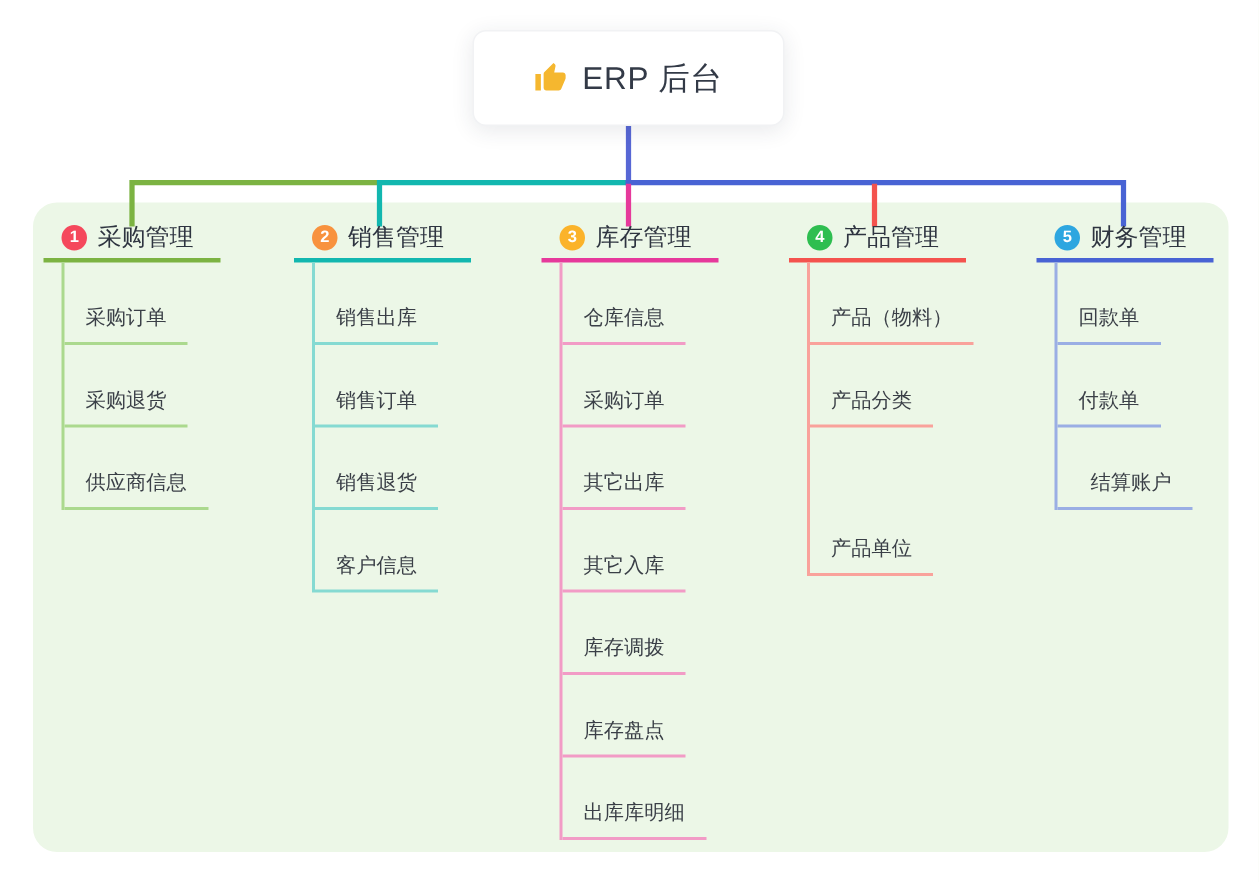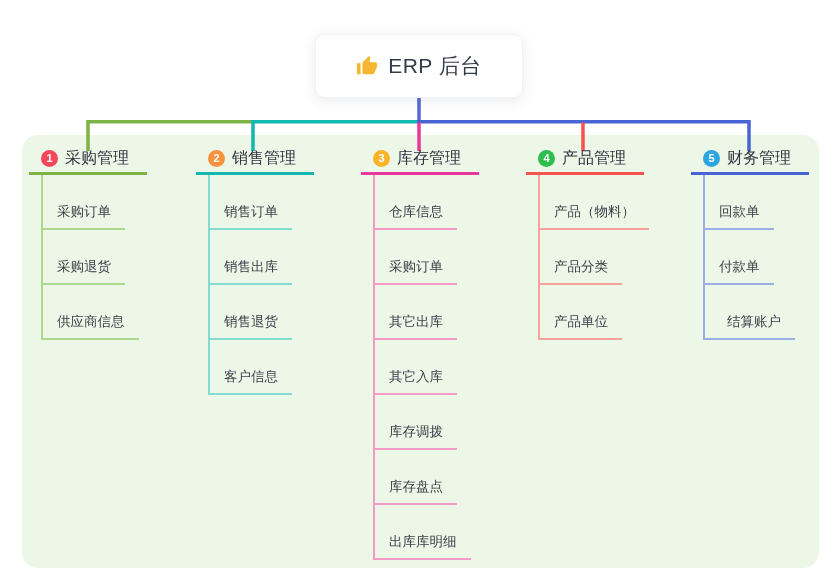--- a/index.html
+++ b/index.html
@@ -3,21 +3,21 @@
 <meta charset="utf-8">
 <style>
   html,body{margin:0;padding:0;background:#ffffff;}
   .stage{
     position:relative;width:839px;height:588px;overflow:hidden;
     font-family:"Liberation Sans","DejaVu Sans",sans-serif;
     background:#ffffff;
   }
   
   .root-node{
-    position:absolute;left:315px;top:34px;width:208px;height:64px;
+    position:absolute;left:315px;top:20px;width:208px;height:64px;
     background:#ffffff;border:1px solid #f1f2f4;border-radius:9px;
     box-shadow:0 3px 14px rgba(40,50,70,.10);
     display:flex;align-items:center;justify-content:center;
     box-sizing:border-box;z-index:3;cursor:pointer;
   }
   .root-icon{display:inline-flex;margin-right:10px;}
   .root-label{font-size:21px;color:#333a47;font-weight:500;letter-spacing:.5px;}
   
   .connectors{position:absolute;left:0;top:0;z-index:1;}
   .connectors path{fill:none;stroke-width:3.5px;}
@@ -93,24 +93,24 @@
         </div>
   </div>
 
   <div class="column" style="left: 196px;">
     <div class="col-header" style="border-bottom-color: rgb(18, 183, 175);">
       <span class="badge" style="background: rgb(248, 146, 62);">2</span>
       <span class="col-label">销售管理</span>
     </div>
     <div class="items" style="border-left-color: rgb(133, 218, 210);">
           <div class="item" style="border-bottom-color: rgb(133, 218, 210);">
-            <span>销售订单</span>
+            <span>销售出库</span>
           </div>
           <div class="item" style="border-bottom-color: rgb(133, 218, 210);">
-            <span>销售出库</span>
+            <span>销售订单</span>
           </div>
           <div class="item" style="border-bottom-color: rgb(133, 218, 210);">
             <span>销售退货</span>
           </div>
           <div class="item" style="border-bottom-color: rgb(133, 218, 210);">
             <span>客户信息</span>
           </div>
         </div>
   </div>
 
@@ -149,21 +149,21 @@
       <span class="badge" style="background: rgb(46, 190, 80);">4</span>
       <span class="col-label">产品管理</span>
     </div>
     <div class="items" style="border-left-color: rgb(249, 162, 155);">
           <div class="item" style="border-bottom-color: rgb(249, 162, 155);">
             <span>产品（物料）</span>
           </div>
           <div class="item" style="border-bottom-color: rgb(249, 162, 155);">
             <span>产品分类</span>
           </div>
-          <div class="item" style="border-bottom-color: rgb(249, 162, 155);">
+          <div class="item" style="border-bottom-color: rgb(249, 162, 155); margin-top: 44px;">
             <span>产品单位</span>
           </div>
         </div>
   </div>
 
   <div class="column" style="left: 691px;">
     <div class="col-header" style="border-bottom-color: rgb(72, 99, 212);">
       <span class="badge" style="background: rgb(45, 166, 224);">5</span>
       <span class="col-label">财务管理</span>
     </div>

